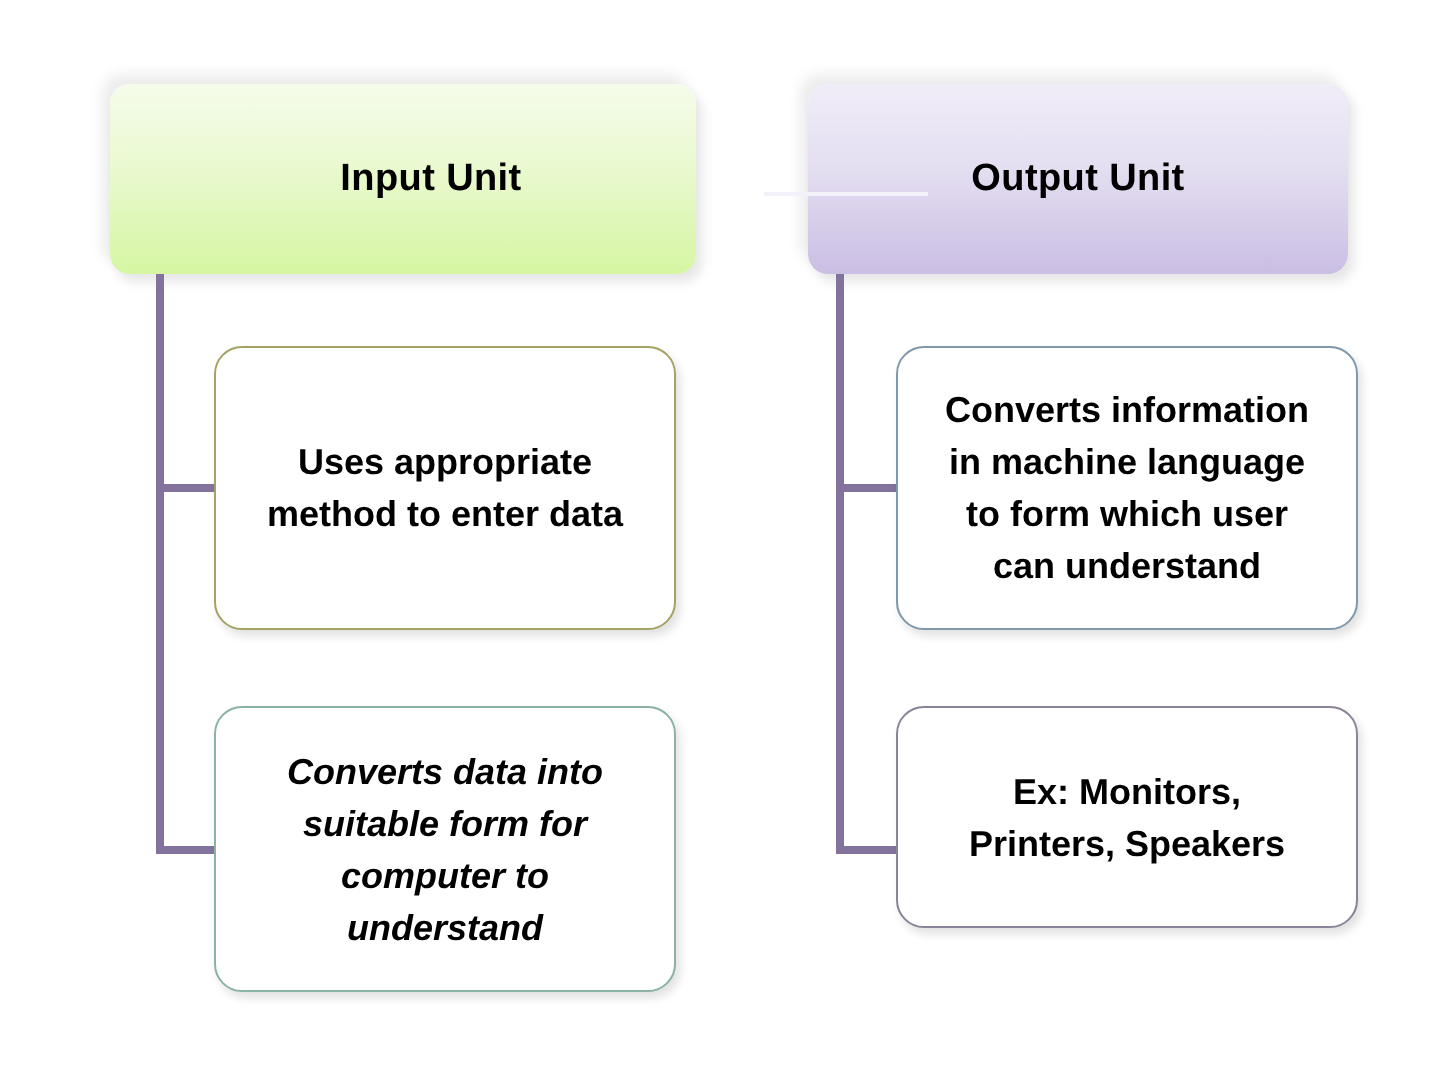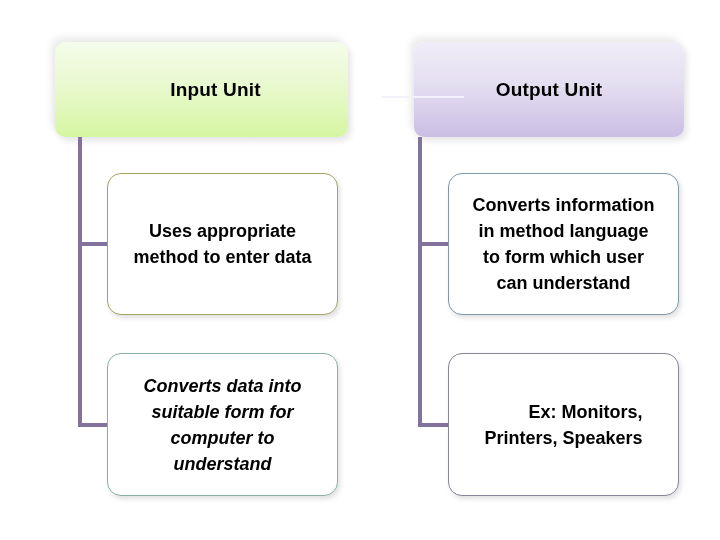--- a/index.html
+++ b/index.html
@@ -29,21 +29,21 @@
     font-weight: bold;
     color: #000000;
     letter-spacing: 0.2px;
   }
   .header-input {
     left: 55px; top: 42px; width: 265px; height: 95px;
     background: linear-gradient(180deg, #f5fcea 0%, #e9f9cf 45%, #d6f6a2 100%);
     padding-left: 28px;
   }
   .header-output {
-    left: 414px; top: 42px; width: 270px; height: 95px;
+    left: 404px; top: 42px; width: 270px; height: 95px;
     background: linear-gradient(180deg, #f0edf8 0%, #e4def1 45%, #cabee3 100%);
   }
   
   .artifact-line {
     position: absolute;
     left: 382px; top: 96px; width: 82px; height: 2px;
     background: #f3f1f9;
     z-index: 3;
   }
   
@@ -75,21 +75,21 @@
   .child-box .child-text {
     font-size: 18px;
     line-height: 26px;
     font-weight: bold;
     color: #000000;
     white-space: pre-line;
   }
   .child-input-1  { left: 107px; top: 173px; height: 142px; }
   .child-input-2  { left: 107px; top: 353px; height: 143px; }
   .child-output-1 { left: 448px; top: 173px; height: 142px; }
-  .child-output-2 { left: 448px; top: 353px; height: 143px; text-align: right; }
+  .child-output-2 { left: 448px; top: 353px; height: 111px; }
 </style>
 </head>
 <body>
 
 <div class="slide">
 
   <div class="header-box header-input">
     <span class="header-label">Input Unit</span>
   </div>
 
@@ -113,21 +113,21 @@
     <span class="header-label">Output Unit</span>
   </div>
   <div class="artifact-line"></div>
 
   <div class="connector vline-output" style="background: rgb(131, 115, 156);"></div>
   <div class="connector stub-output-1" style="background: rgb(131, 115, 156);"></div>
   <div class="connector stub-output-2" style="background: rgb(131, 115, 156);"></div>
 
   <div class="child-box child-output-1" style="border-color: rgb(127, 152, 171);">
     <span class="child-text">Converts information
-in method language
+in machine language
 to form which user
 can understand</span>
   </div>
 
   <div class="child-box child-output-2" style="border-color: rgb(139, 131, 153);">
     <span class="child-text">Ex: Monitors,
 Printers, Speakers</span>
   </div>
 
 </div>

